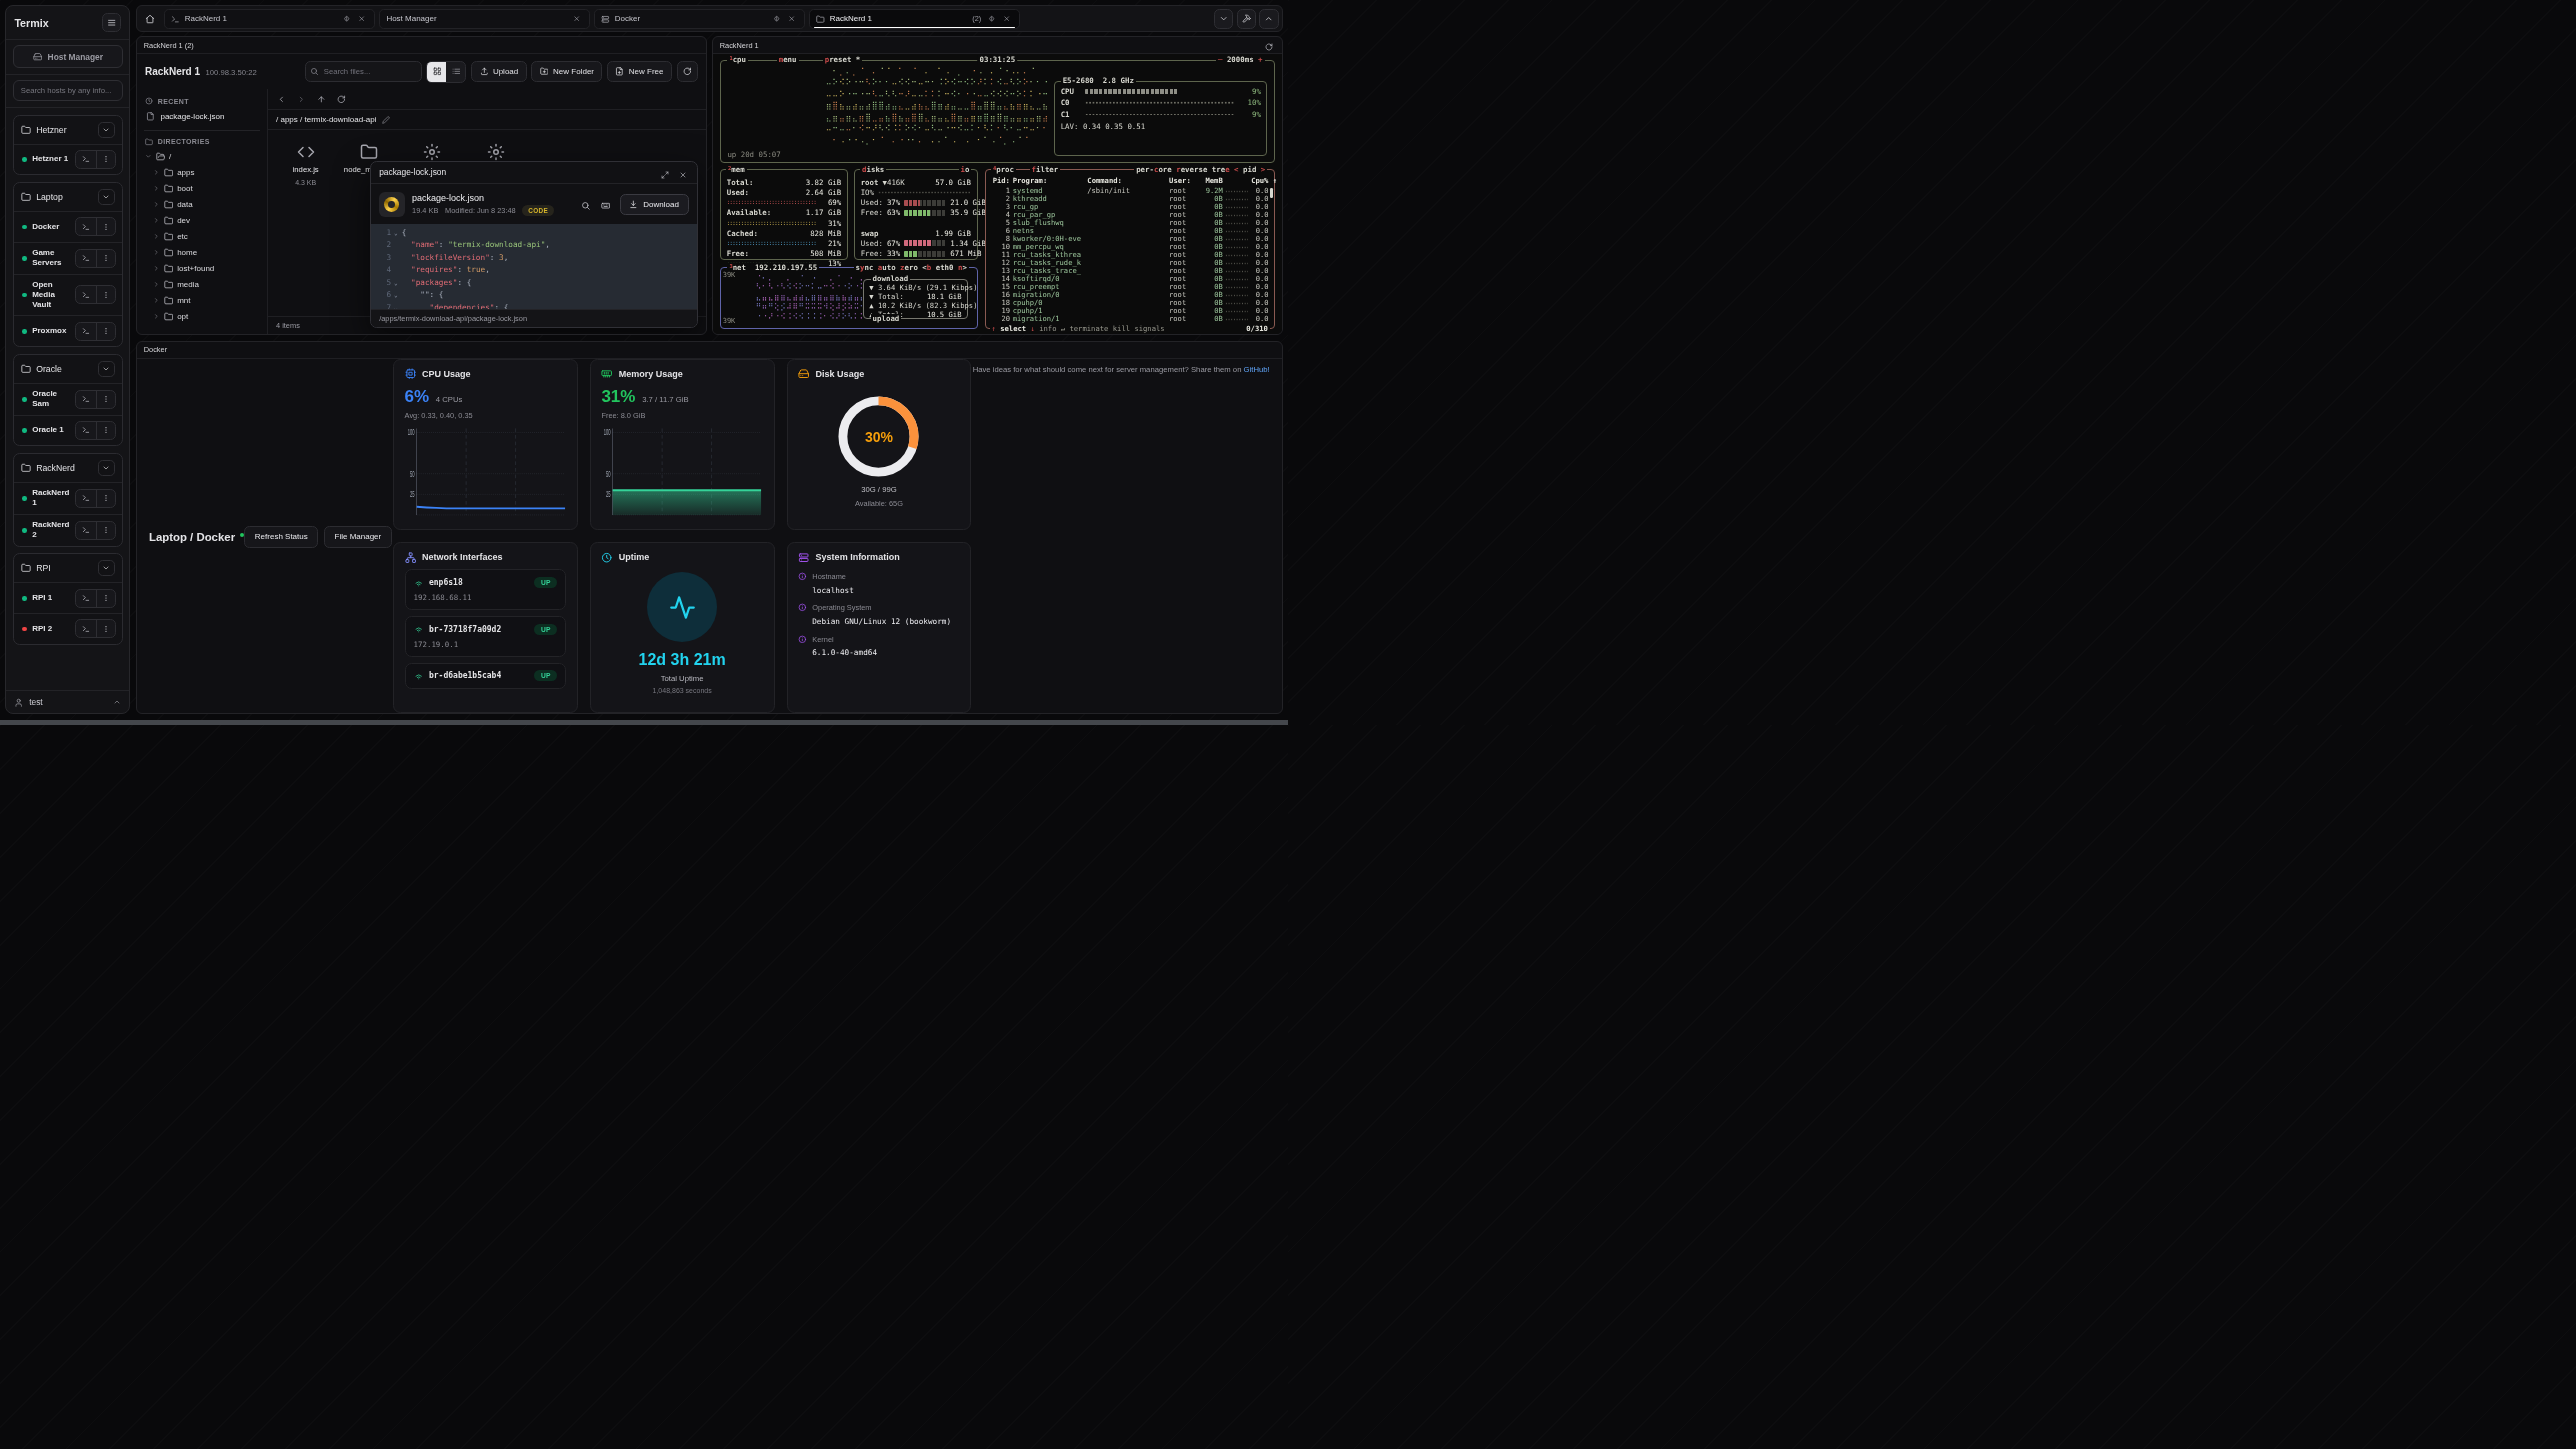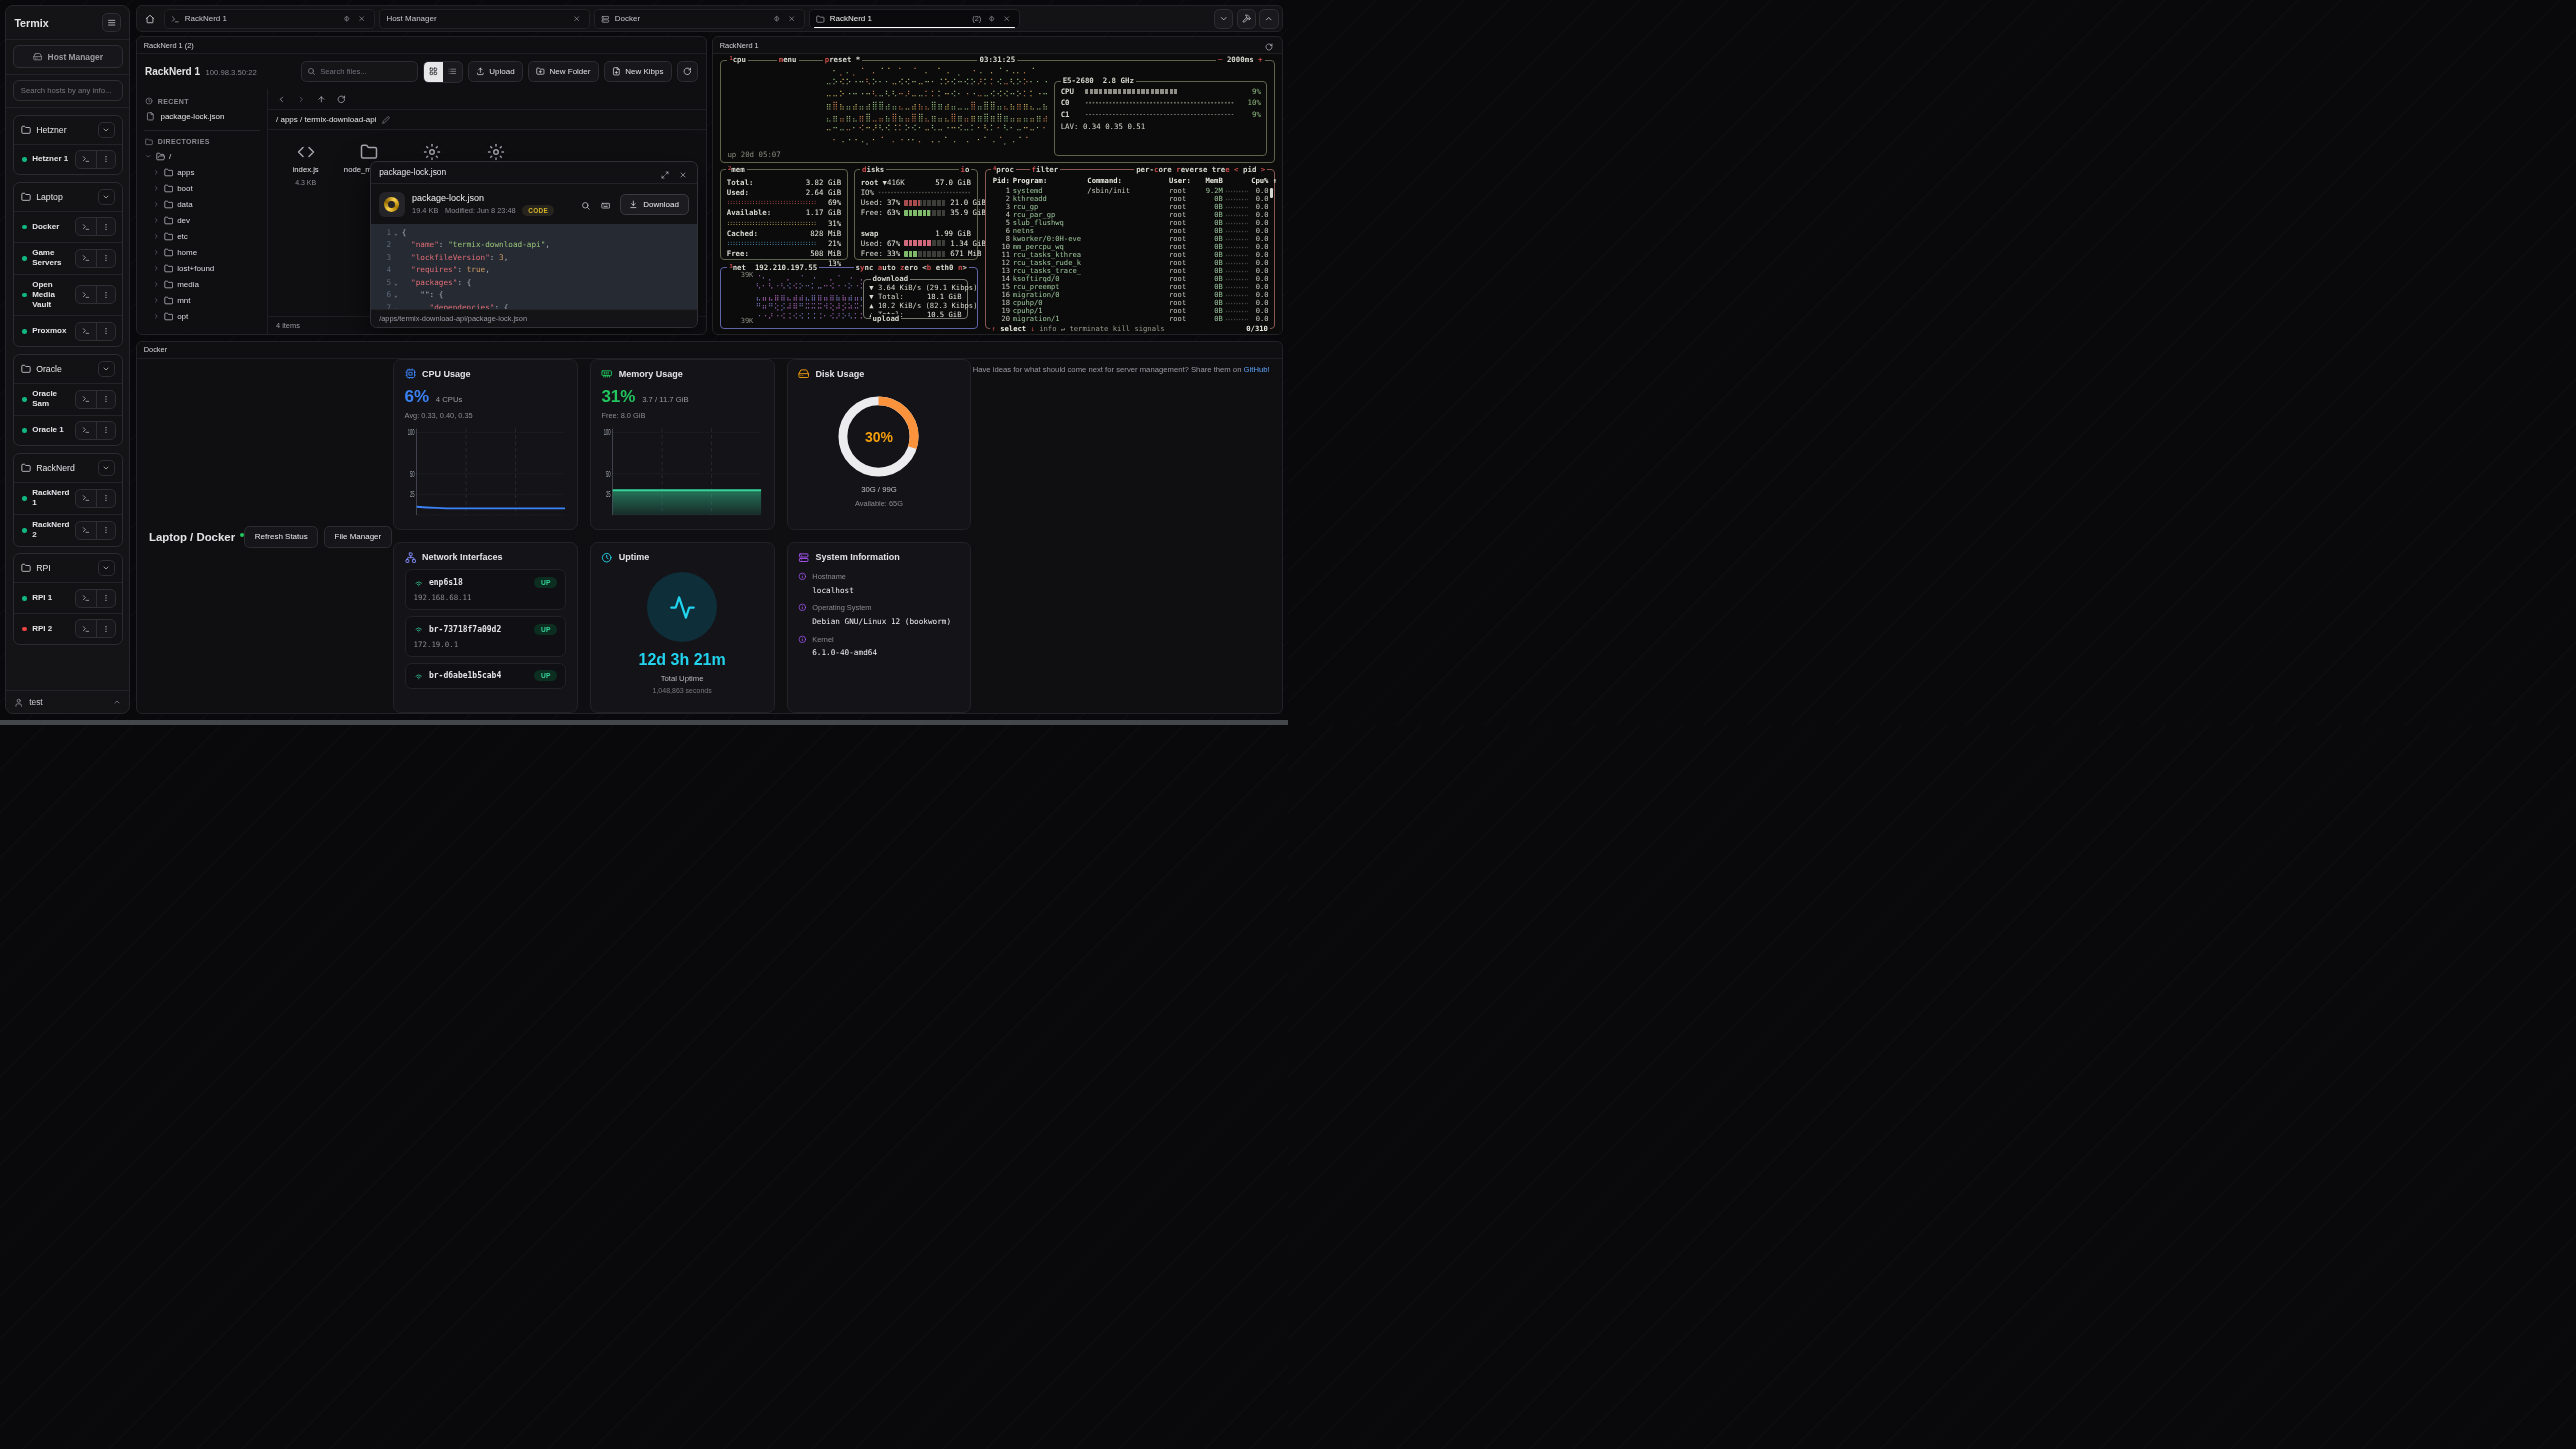--- a/index.html
+++ b/index.html
@@ -174,21 +174,21 @@
   .mrow{display:flex;justify-content:space-between;align-items:center;height:10.2px;font-size:7.4px;white-space:nowrap}
   .mmeter{height:4.7px;margin:0.7px 0 1.3px 0;background-repeat:repeat;border-radius:0.7px}
   .mmeter-row{display:flex;align-items:center;gap:4px;height:10.2px}
   .mmeter-row .m{flex:1}
   .mmeter-row .pct{width:21.5px;text-align:right}
   .drow{display:flex;align-items:center;gap:4px;height:10.2px;font-size:7.4px;white-space:nowrap}
   .drow .sp{flex:1}
   .blocks{width:42px;height:6px;flex:none;border-radius:0.7px}
   .dio{flex:1;height:2.7px;background-image:radial-gradient(#5d5d55 0.5px,transparent 0.7px);background-size:3.1px 2.7px;background-repeat:repeat-x;background-position:0 50%}
   .net-graph{position:absolute;left:35px;right:45%;top:6.7px;bottom:8px;overflow:hidden;display:flex;flex-direction:column;justify-content:center;line-height:10px;font-size:7.4px;letter-spacing:0.7px}
-  .net-scale{position:absolute;left:20px;color:#8a8a80;font-size:7px}
+  .net-scale{position:absolute;left:2px;color:#8a8a80;font-size:7px}
   .net-info{position:absolute;right:3.5%;top:10.7px;bottom:9.4px;width:41%;border:1px solid #77776f;border-radius:4px;padding:3.4px 5.4px;display:flex;flex-direction:column;justify-content:space-around}
   .ni-row{display:flex;justify-content:space-between;gap:4px;font-size:7.2px;white-space:nowrap}
   .proc-head{display:flex;gap:2.7px;font-weight:bold;font-size:7.2px;padding:5.4px 5.4px 2px 5.4px;white-space:nowrap}
   .proc-rows{overflow:hidden;padding:0 5.4px;position:relative}
   .prow{display:flex;gap:2.7px;font-size:7.1px;height:8px;line-height:8px;white-space:nowrap}
   .c-pid{width:19px;text-align:right;flex:none;color:#c9c9c0}
   .c-prog{width:72px;flex:none;color:#9dc79d;overflow:hidden}
   .c-cmd{flex:1;color:#c9c9c0;overflow:hidden}
   .c-user{width:28px;flex:none;color:#c9c9c0}
   .c-mem{width:23px;text-align:right;flex:none;color:#9dc79d}
@@ -794,21 +794,21 @@
                 </span>
                 <span>New Folder</span>
               </button>
             <button class="fm-btn">
                 <span class="ic">
                   <svg viewBox="0 0 24 24" fill="none" stroke="currentColor" stroke-width="2" stroke-linecap="round" stroke-linejoin="round">
                     <path d="M15 2H6a2 2 0 0 0-2 2v16a2 2 0 0 0 2 2h12a2 2 0 0 0 2-2V7Z"></path>
                     <path d="M14 2v5h5M12 12v6M9 15h6"></path>
                   </svg>
                 </span>
-                <span>New Kibps</span>
+                <span>New Free</span>
               </button>
             <button class="fm-btn sq">
                 <span class="ic">
                   <svg viewBox="0 0 24 24" fill="none" stroke="currentColor" stroke-width="2" stroke-linecap="round" stroke-linejoin="round">
                     <path d="M21 12a9 9 0 1 1-2.64-6.36L21 8"></path>
                     <path d="M21 3v5h-5"></path>
                   </svg>
                 </span>
               </button>
           </div>

